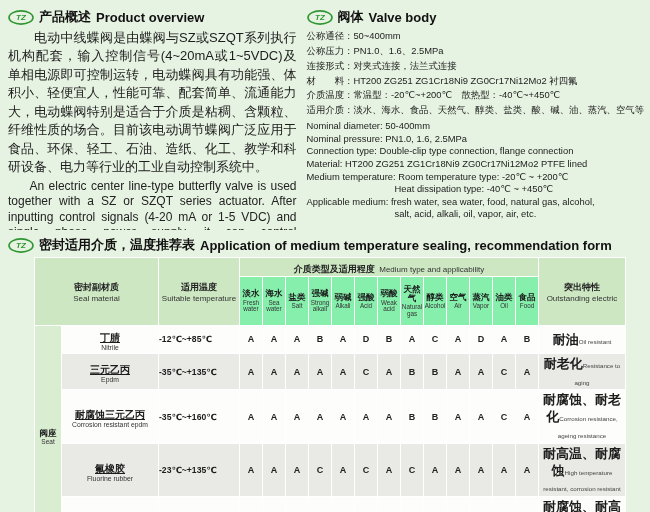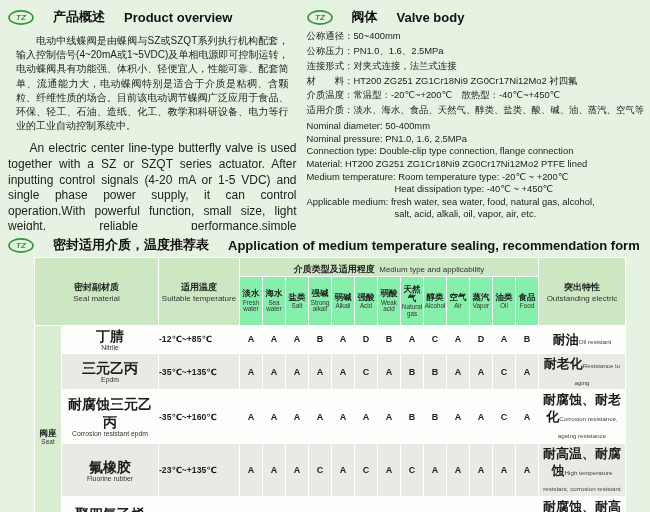--- a/index.html
+++ b/index.html
@@ -7,23 +7,23 @@
     width:650px;height:512px;overflow:hidden;
     background:#e7f3e2;
     font-family:"Liberation Sans","DejaVu Sans",sans-serif;
     color:#1c1c1c;
     -webkit-font-smoothing:antialiased;
   }
   .page{padding:8px 6px 0 8px;}
   .top{display:flex;height:222px;overflow:hidden;}
   .col-left{width:320px;}
   .col-right{flex:1;padding-left:10px;}
-  h2.sec{display:flex;align-items:center;gap:19px;font-size:13px;font-weight:bold;margin:0 0 3px 0;color:#111;}
+  h2.sec{display:flex;align-items:center;gap:5px;font-size:13px;font-weight:bold;margin:0 0 3px 0;color:#111;}
   .logo{flex:0 0 auto;display:inline-block;line-height:0;}
-  .para-zh{font-size:10px;line-height:1.42;text-indent:2em;text-align:justify;margin:8px;}
+  .para-zh{font-size:13px;line-height:1.42;text-indent:2em;text-align:justify;margin:0;}
   .para-en{font-size:12px;line-height:1.30;text-indent:1.8em;text-align:justify;margin:2px 0 0 0;color:#222;}
   .spec-line{font-size:9.4px;line-height:1.58;white-space:nowrap;}
   .specs-en{margin-top:2px;}
   .specs-en .spec-line{line-height:1.34;}
   .spec-line.cont{padding-left:88px;}
   h2.tbl-head{margin-top:6px;}
 
   table.rec{border-collapse:separate;border-spacing:1px;background:#ffffff;margin:3px 0 0 26px;table-layout:fixed;}
   col.c-cat{width:26px;} col.c-mat{width:96px;} col.c-temp{width:80px;}
   col.c-med{width:22px;} col.c-feat{width:86px;}
@@ -33,21 +33,21 @@
   .h-en{font-size:8px;font-weight:normal;color:#333;}
   .med-th{background:#86efac;height:48px;text-align:center;vertical-align:middle;}
   .med-zh{font-size:8.5px;font-weight:bold;word-break:break-all;line-height:1.1;}
   .med-en{font-size:6.3px;font-weight:normal;color:#333;line-height:1.05;margin-top:1px;}
   td.cat{background:#d9edd1;text-align:center;vertical-align:middle;}
   .cat-zh{font-size:8.5px;font-weight:bold;line-height:1.15;}
   .cat-en{font-size:6.5px;color:#333;line-height:1.05;}
   tr.odd  .dcell{background:#fdfdfc;}
   tr.even .dcell{background:#e9eae5;}
   td.mat{text-align:center;vertical-align:middle;padding:1px 1px;}
-  .mat-zh{font-size:14px;font-weight:600;line-height:1.15;}
+  .mat-zh{font-size:10px;font-weight:600;line-height:1.15;text-decoration:underline;}
   .mat-en{font-size:6.8px;color:#333;line-height:1.0;display:block;}
   td.temp{vertical-align:middle;font-size:8.6px;font-weight:600;white-space:nowrap;}
   td.val{text-align:center;vertical-align:middle;font-size:9px;font-weight:700;color:#222;height:16px;}
   td.feat{text-align:center;vertical-align:middle;padding:1px 2px;line-height:1.05;}
   .f-zh{font-size:13px;font-weight:600;}
   .f-en{font-size:6.2px;color:#444;}
 </style>
 </head>
 <body>
 

